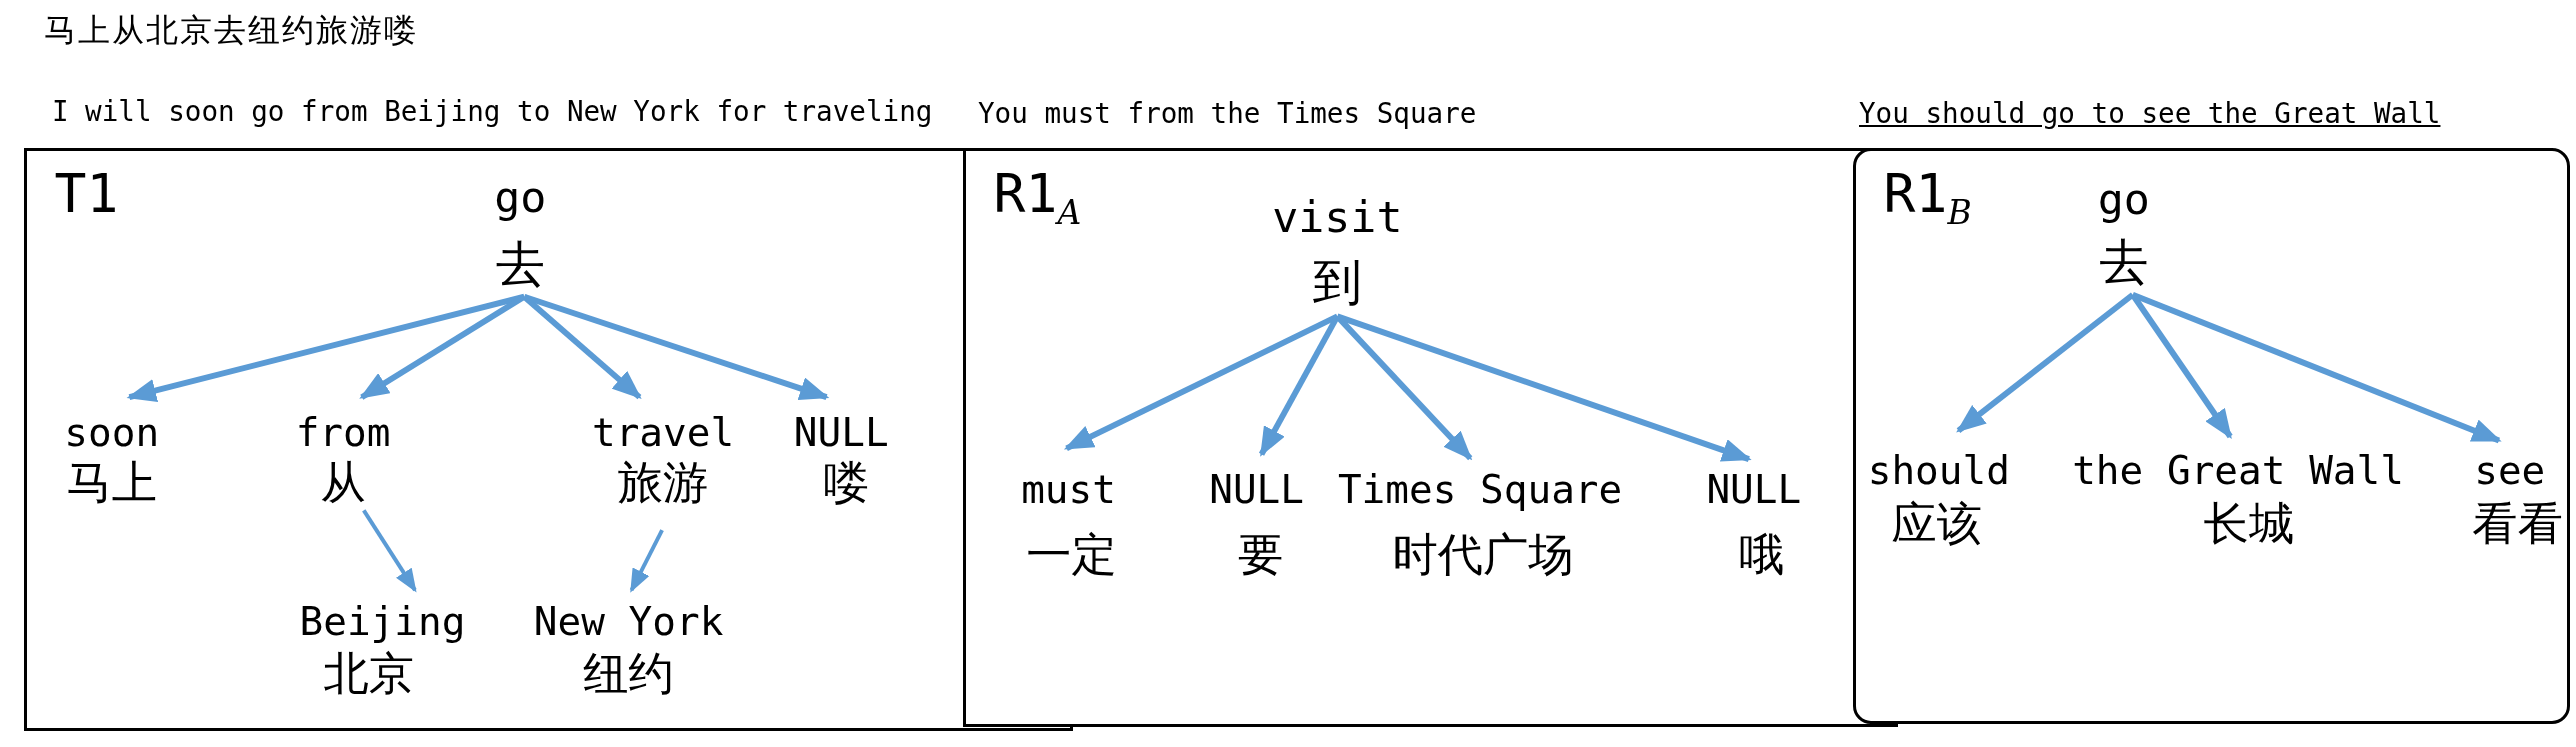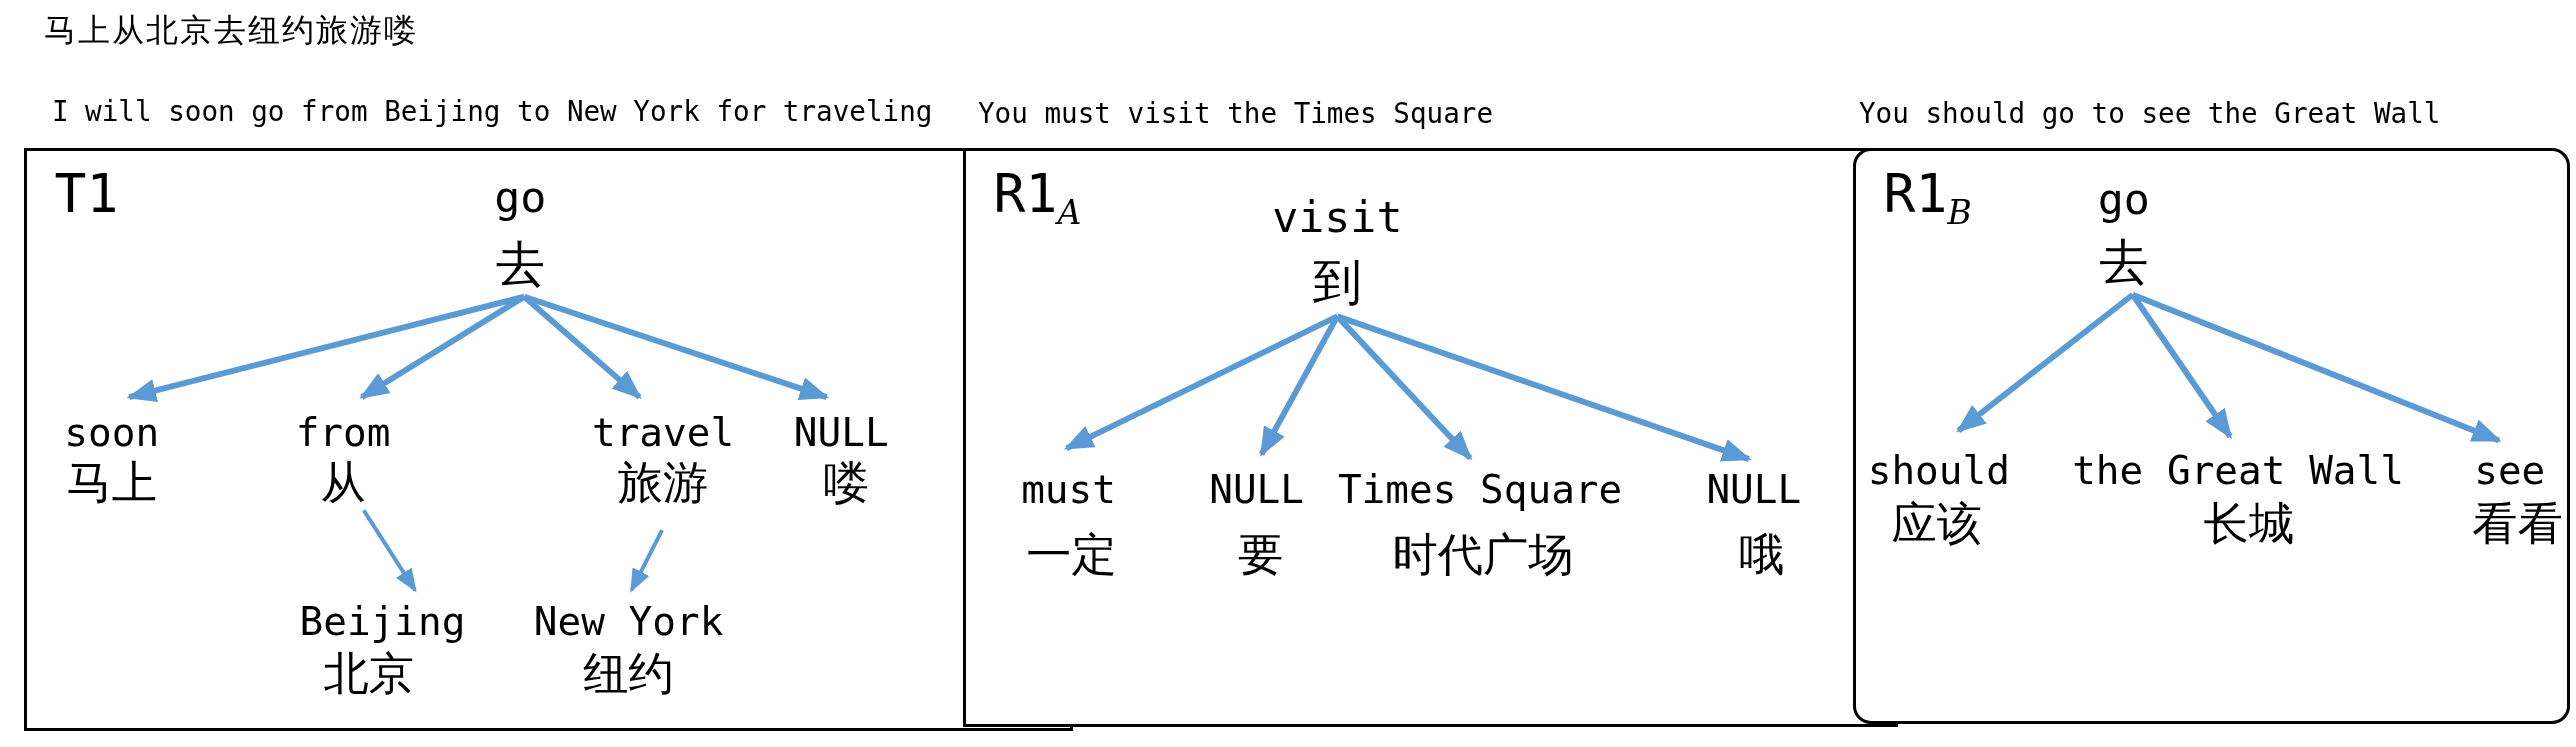--- a/index.html
+++ b/index.html
@@ -104,21 +104,21 @@
       <text class="n-en" x="827" y="300" text-anchor="middle">NULL</text>
       <text class="n-zh" x="832" y="352" text-anchor="middle">喽</text>
 
       <text class="n-en" x="361" y="492" text-anchor="middle">Beijing</text>
       <text class="n-zh" x="347" y="546" text-anchor="middle">北京</text>
       <text class="n-en" x="611" y="492" text-anchor="middle">New York</text>
       <text class="n-zh" x="611" y="546" text-anchor="middle">纽约</text>
     </svg>
   </div>
 
-  <div class="en-subtitle" style="left:978px; top:99px;">You must visit the Times Square</div>
+  <div class="en-subtitle" style="left:978px; top:99px;">You must from the Times Square</div>
 
   <div class="tree-box" style="left:963px; top:148px; width:935px; height:579px;">
     <div class="tree-label">
       <span>R1</span><sub>A</sub>
     </div>
     <svg width="849" height="571" viewBox="0 0 862 580">
       <defs>
         <marker id="ah2" markerUnits="userSpaceOnUse" markerWidth="30" markerHeight="24" refX="27" refY="12" orient="auto">
           <path class="ah" d="M0,0 L30,12 L0,24 Z"></path>
         </marker>
@@ -133,21 +133,21 @@
       <text class="n-zh" x="107" y="426" text-anchor="middle">一定</text>
       <text class="n-en" x="295" y="358" text-anchor="middle">NULL</text>
       <text class="n-zh" x="299" y="426" text-anchor="middle">要</text>
       <text class="n-en" x="522" y="358" text-anchor="middle">Times Square</text>
       <text class="n-zh" x="525" y="426" text-anchor="middle">时代广场</text>
       <text class="n-en" x="800" y="358" text-anchor="middle">NULL</text>
       <text class="n-zh" x="808" y="426" text-anchor="middle">哦</text>
     </svg>
   </div>
 
-  <div class="en-subtitle" style="left:1859px; top:99px;">You should go to see the Great Wall</div>
+  <div class="en-subtitle" style="left:1859px; top:99px;text-decoration:underline;">You should go to see the Great Wall</div>
 
   <div class="tree-box" style="left:1853px; top:148px; width:717px; height:576px;border-radius:18px;">
     <div class="tree-label">
       <span>R1</span><sub>B</sub>
     </div>
     <svg width="709" height="568" viewBox="0 0 720 577">
       <defs>
         <marker id="ah3" markerUnits="userSpaceOnUse" markerWidth="30" markerHeight="24" refX="27" refY="12" orient="auto">
           <path class="ah" d="M0,0 L30,12 L0,24 Z"></path>
         </marker>

